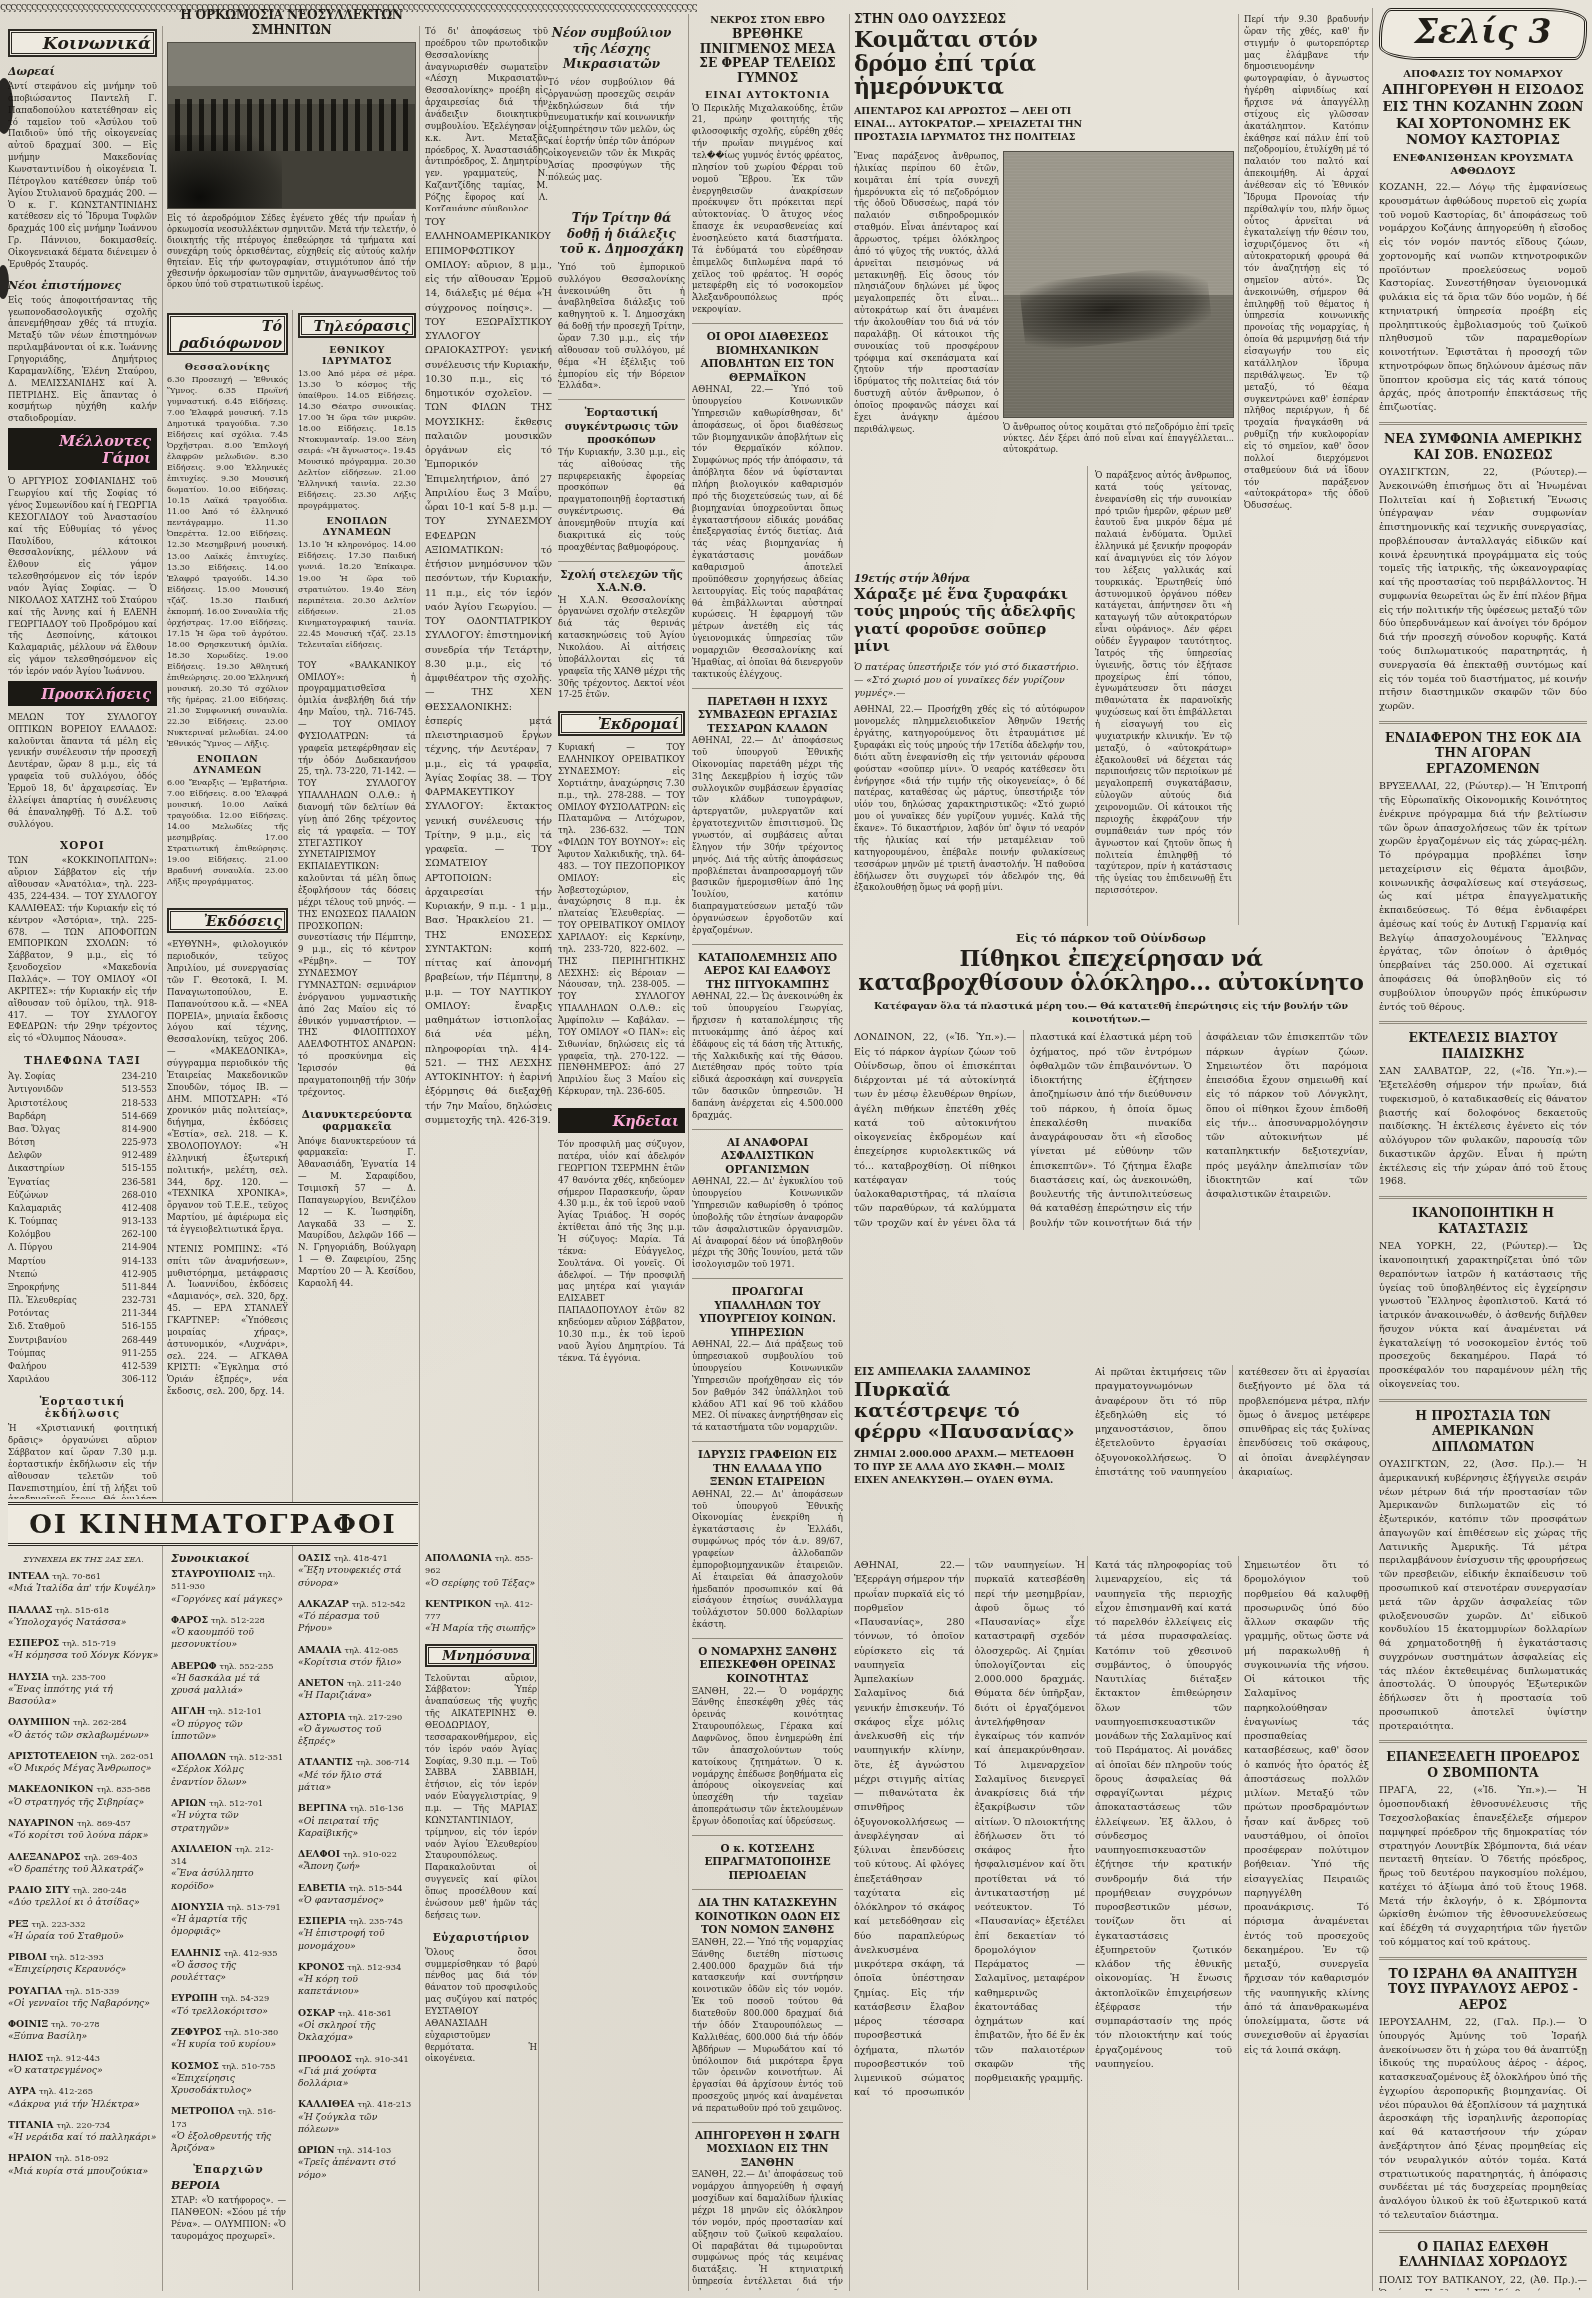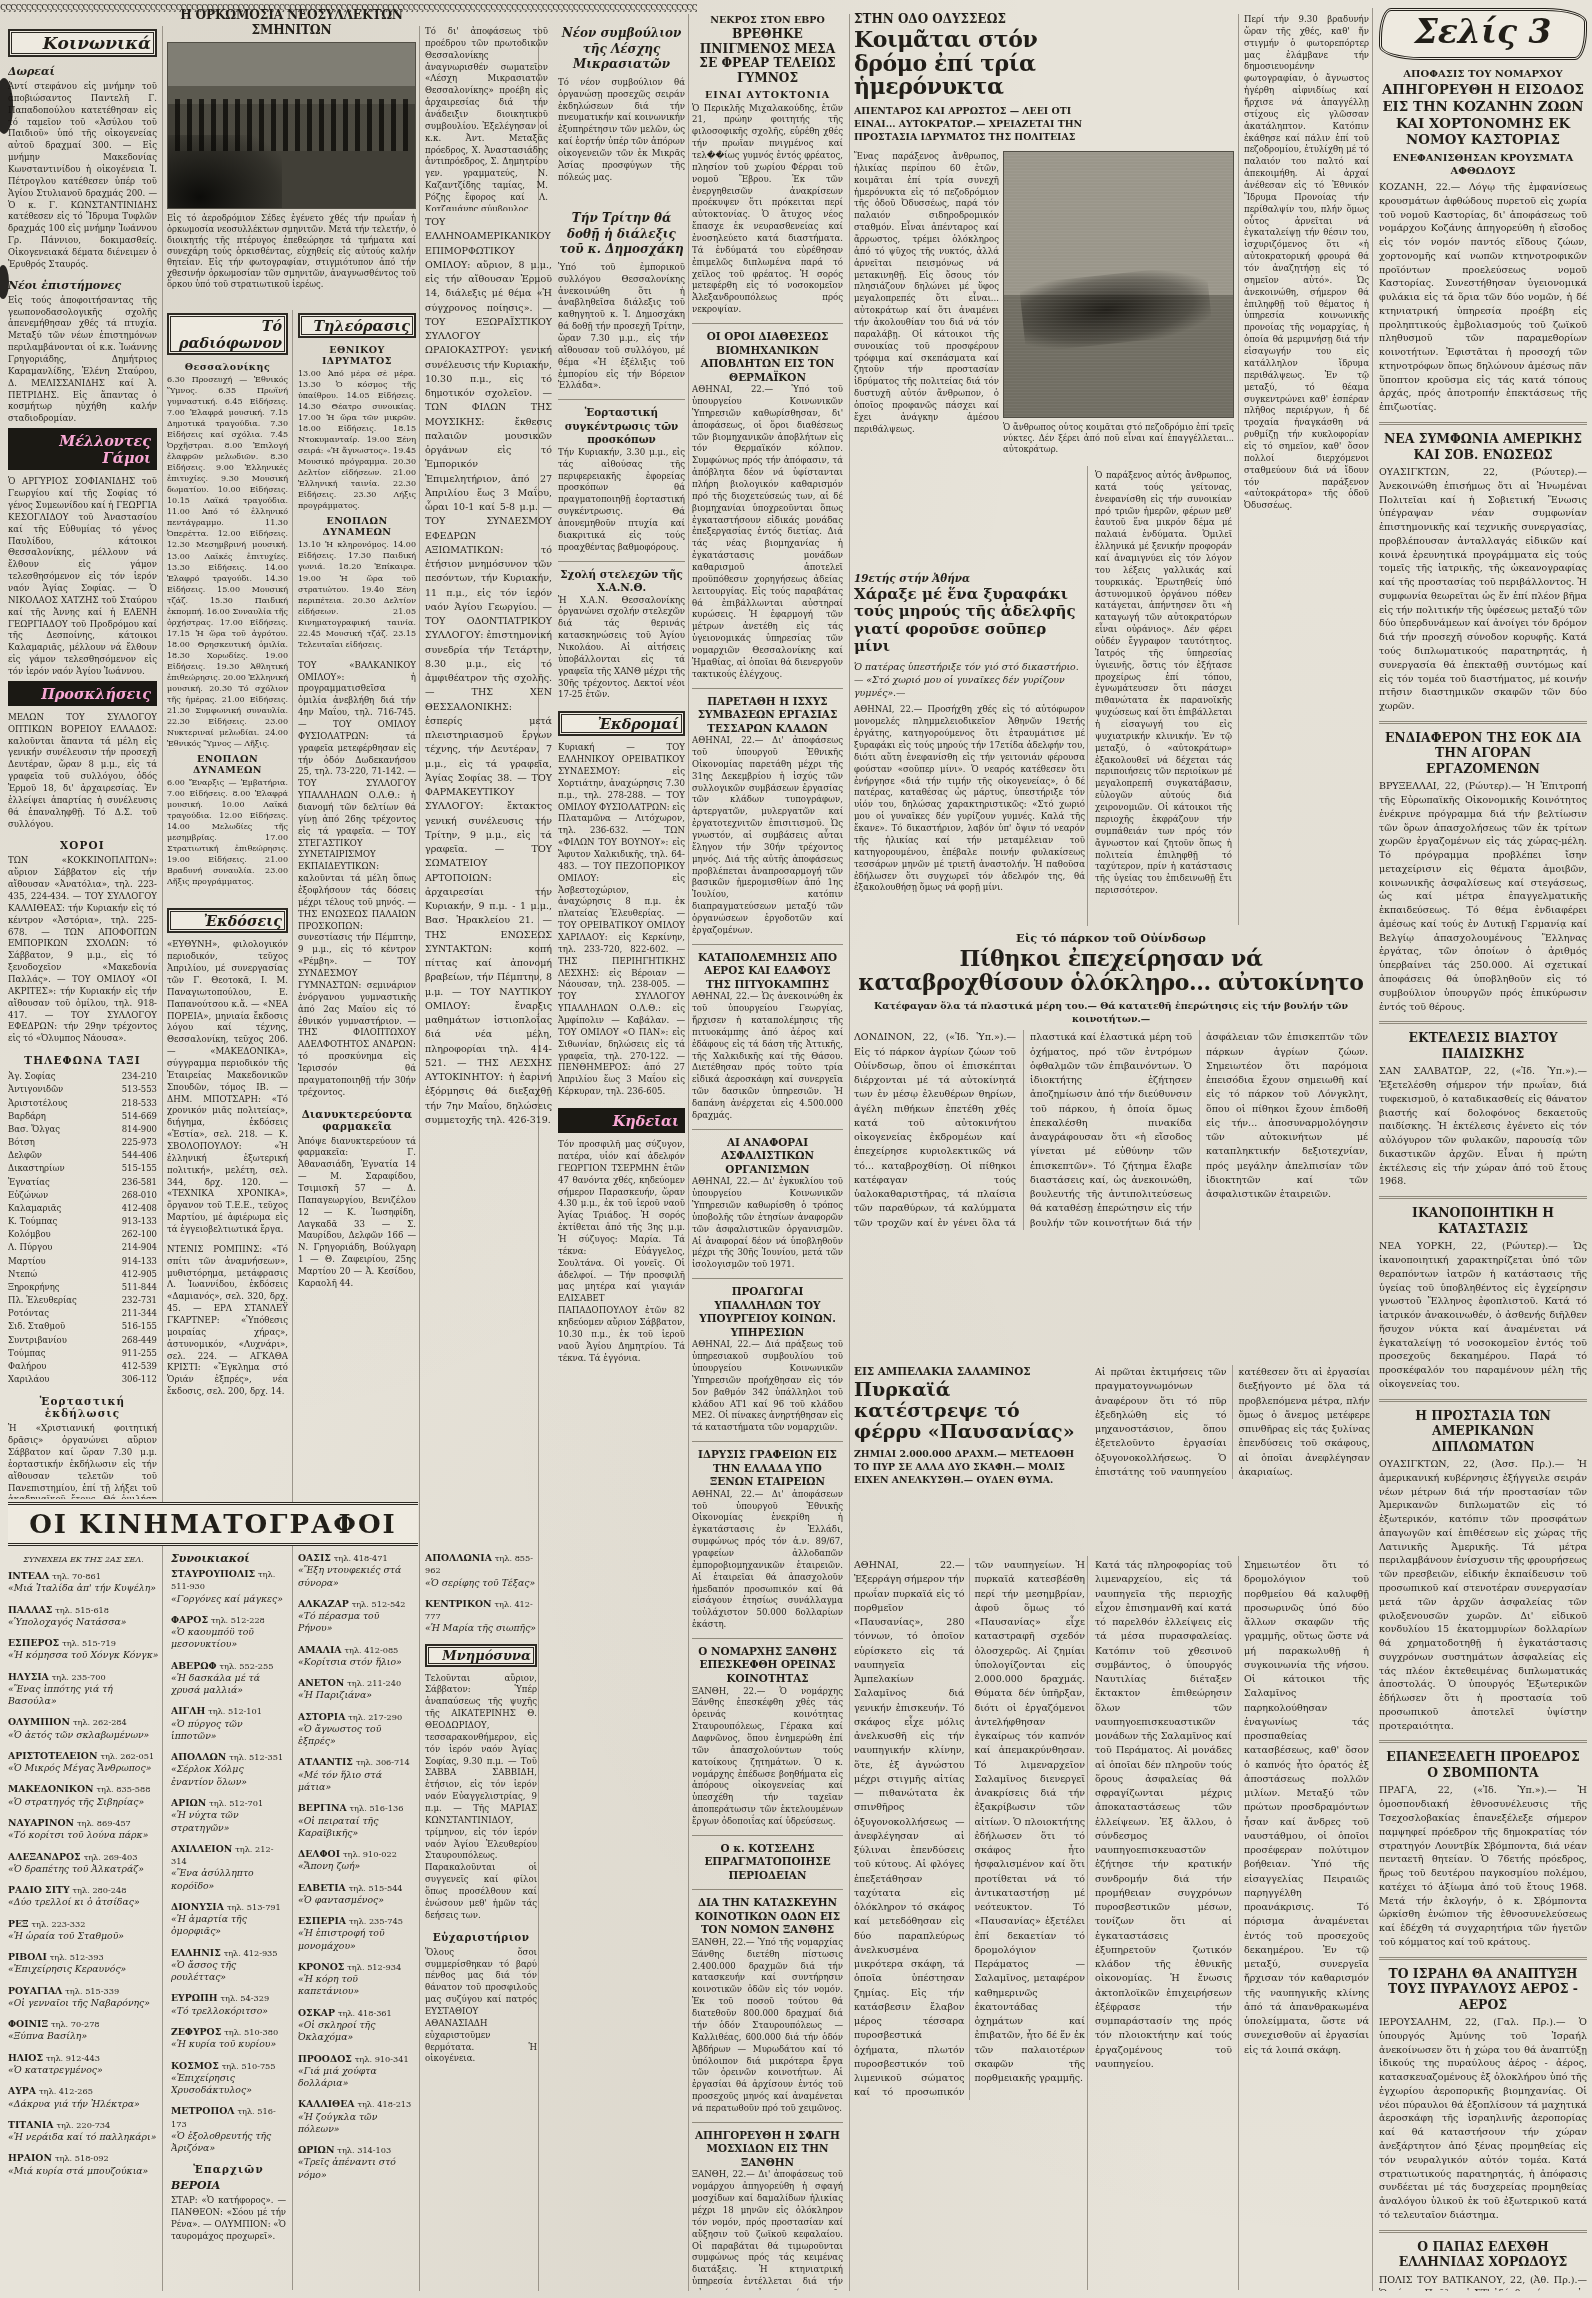--- a/index.html
+++ b/index.html
@@ -122,21 +122,21 @@
           <span class="tnum">814-900</span>
         </div>
 
         <div class="trow">
           <span class="tname">Βότση</span>
           <span class="tnum">225-973</span>
         </div>
 
         <div class="trow">
           <span class="tname">Δελφῶν</span>
-          <span class="tnum">544-406</span>
+          <span class="tnum">912-489</span>
         </div>
 
         <div class="trow">
           <span class="tname">Δικαστηρίων</span>
           <span class="tnum">515-155</span>
         </div>
 
         <div class="trow">
           <span class="tname">Ἐγνατίας</span>
           <span class="tnum">236-581</span>
@@ -243,21 +243,21 @@
     <div class="station">ΕΘΝΙΚΟΥ ΙΔΡΥΜΑΤΟΣ</div>
     <p class="body sm" style="font-size:8px">13.00 Ἀπό μέρα σέ μέρα. 13.30 Ὁ κόσμος τῆς ὑπαίθρου. 14.05 Εἰδήσεις. 14.30 Θέατρο συνοικίας. 17.00 Ἡ ὥρα τῶν μικρῶν. 18.00 Εἰδήσεις. 18.15 Ντοκυμανταίρ. 19.00 Ξένη σειρά: «Ἡ ἄγνωστος». 19.45 Μουσικό πρόγραμμα. 20.30 Δελτίον εἰδήσεων. 21.00 Ἑλληνική ταινία. 22.30 Εἰδήσεις. 23.30 Λήξις προγράμματος.</p>
     <div class="station">ΕΝΟΠΛΩΝ ΔΥΝΑΜΕΩΝ</div>
     <p class="body sm" style="font-size:8px">13.10 Ἡ κληρονόμος. 14.00 Εἰδήσεις. 17.30 Παιδική γωνιά. 18.20 Ἐπίκαιρα. 19.00 Ἡ ὥρα τοῦ στρατιώτου. 19.40 Ξένη περιπέτεια. 20.30 Δελτίον εἰδήσεων. 21.05 Κινηματογραφική ταινία. 22.45 Μουσική τζάζ. 23.15 Τελευταῖαι εἰδήσεις.</p>
     <p class="body" style="margin-top:10px">ΤΟΥ «ΒΑΛΚΑΝΙΚΟΥ ΟΜΙΛΟΥ»: ἡ προγραμματισθεῖσα ὁμιλία ἀνεβλήθη διά τήν 4ην Μαΐου, τηλ. 716-745. — ΤΟΥ ΟΜΙΛΟΥ ΦΥΣΙΟΛΑΤΡΩΝ: τά γραφεῖα μετεφέρθησαν εἰς τήν ὁδόν Δωδεκανήσου 25, τηλ. 73-220, 71-142. — ΤΟΥ ΣΥΛΛΟΓΟΥ ΥΠΑΛΛΗΛΩΝ Ο.Λ.Θ.: ἡ διανομή τῶν δελτίων θά γίνῃ ἀπό 26ης τρέχοντος εἰς τά γραφεῖα. — ΤΟΥ ΣΤΕΓΑΣΤΙΚΟΥ ΣΥΝΕΤΑΙΡΙΣΜΟΥ ΕΚΠΑΙΔΕΥΤΙΚΩΝ: καλοῦνται τά μέλη ὅπως ἐξοφλήσουν τάς δόσεις μέχρι τέλους τοῦ μηνός. — ΤΗΣ ΕΝΩΣΕΩΣ ΠΑΛΑΙΩΝ ΠΡΟΣΚΟΠΩΝ: συνεστίασις τήν Πέμπτην, 9 μ.μ., εἰς τό κέντρον «Ρέμβη». — ΤΟΥ ΣΥΝΔΕΣΜΟΥ ΓΥΜΝΑΣΤΩΝ: σεμινάριον ἐνόργανου γυμναστικῆς ἀπό 2ας Μαΐου εἰς τό ἐθνικόν γυμναστήριον. — ΤΗΣ ΦΙΛΟΠΤΩΧΟΥ ΑΔΕΛΦΟΤΗΤΟΣ ΑΝΔΡΩΝ: τό προσκύνημα εἰς Ἱερισσόν θά πραγματοποιηθῇ τήν 30ήν τρέχοντος.</p>
     <h4 class="subhead-c" style="letter-spacing:0.3px">Διανυκτερεύοντα φαρμακεῖα</h4>
     <p class="body">Ἀπόψε διανυκτερεύουν τά φαρμακεῖα: Γ. Ἀθανασιάδη, Ἐγνατία 14 — Μ. Σαραφίδου, Τσιμισκῆ 57 — Δ. Παπαγεωργίου, Βενιζέλου 12 — Κ. Ἰωσηφίδη, Λαγκαδᾶ 33 — Σ. Μαυρίδου, Δελφῶν 166 — Ν. Γρηγοριάδη, Βούλγαρη 1 — Θ. Ζαφειρίου, 25ης Μαρτίου 20 — Ἀ. Κεσίδου, Καραολῆ 44.</p>
   </section>
 
   <section class="abs" style="left:425px;top:26px;width:261px;height:185px">
-    <div style="display:flex;gap:10px;height:100%">
+    <div style="display:flex;height:100%">
       <div style="width:123px;overflow:hidden">
         <p class="body">Τό δι' ἀποφάσεως τοῦ προέδρου τῶν πρωτοδικῶν Θεσσαλονίκης ἀναγνωρισθέν σωματεῖον «Λέσχη Μικρασιατῶν Θεσσαλονίκης» προέβη εἰς ἀρχαιρεσίας διά τήν ἀνάδειξιν διοικητικοῦ συμβουλίου. Ἐξελέγησαν οἱ κ.κ. Ἀντ. Μεταξᾶς πρόεδρος, Χ. Ἀναστασιάδης ἀντιπρόεδρος, Σ. Δημητρίου γεν. γραμματεύς, Ν. Καζαντζίδης ταμίας, Μ. Ρόζης ἔφορος καί Λ. Κοτζαμάνης σύμβουλος.</p>
       </div>
       <div style="width:127px;overflow:hidden">
         <h3 class="hl-ital">Νέον συμβούλιον τῆς Λέσχης Μικρασιατῶν</h3>
         <p class="body">Τό νέον συμβούλιον θά ὀργανώσῃ προσεχῶς σειράν ἐκδηλώσεων διά τήν πνευματικήν καί κοινωνικήν ἐξυπηρέτησιν τῶν μελῶν, ὡς καί ἑορτήν ὑπέρ τῶν ἀπόρων οἰκογενειῶν τῶν ἐκ Μικρᾶς Ἀσίας προσφύγων τῆς πόλεώς μας.</p>
       </div>
     </div>
   </section>
 

